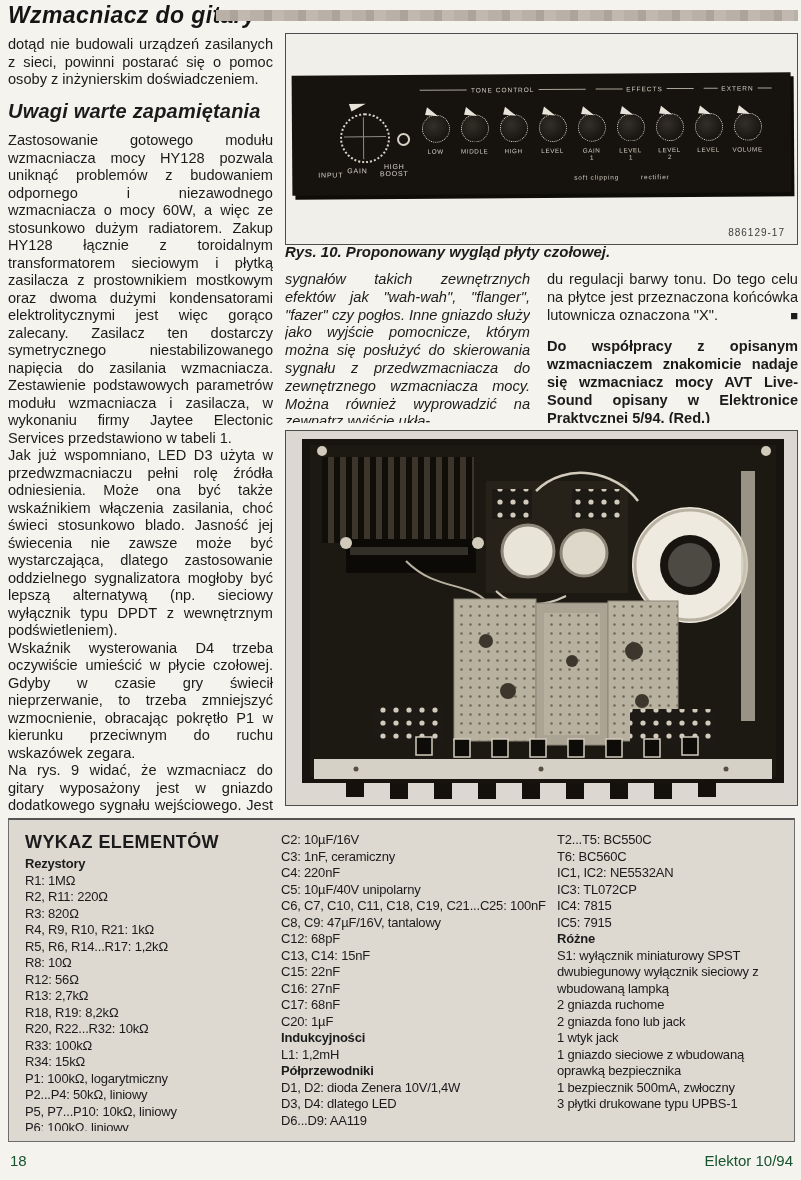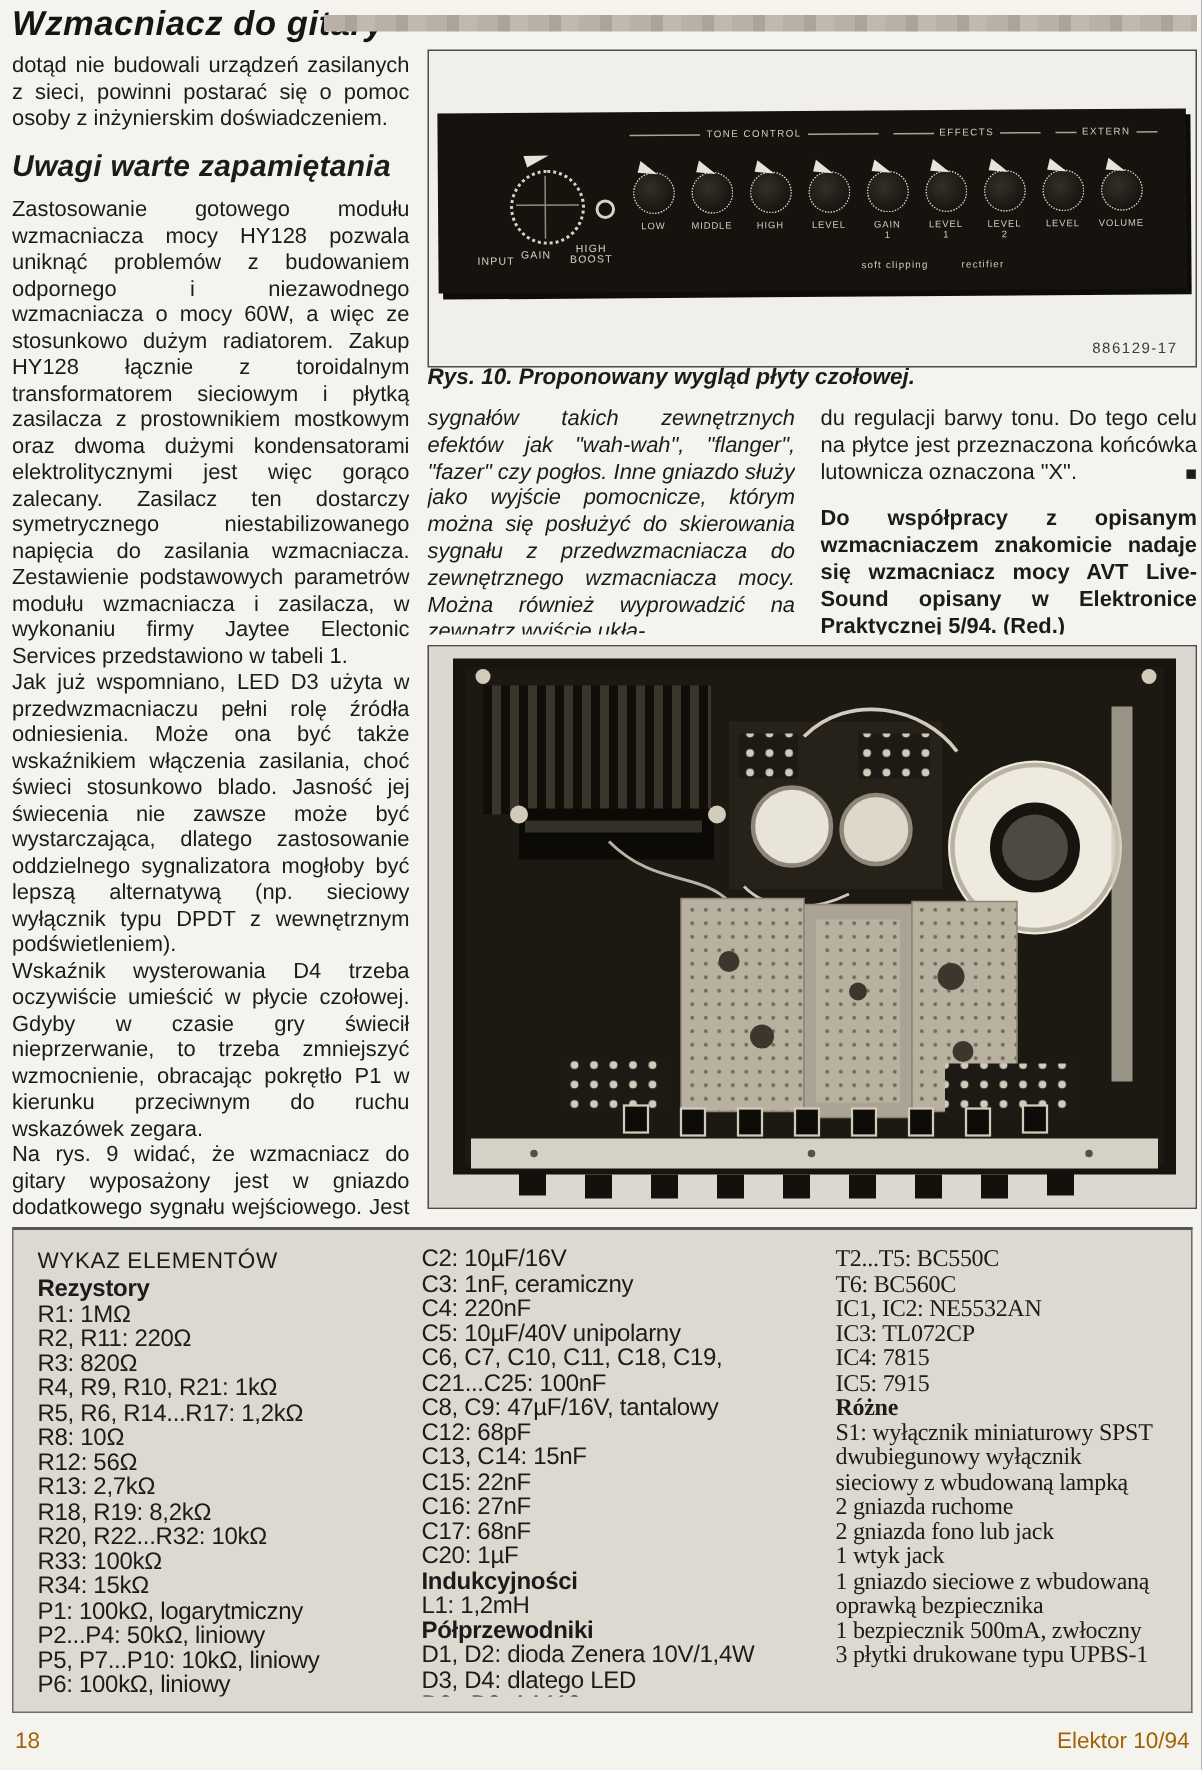--- a/index.html
+++ b/index.html
@@ -58,28 +58,28 @@
   .eom{float:right;font-size:13px;line-height:17px;}
   .note{margin-top:14px !important;font-weight:bold;}
   
   .photo-box{position:absolute;left:285px;top:430px;width:513px;height:376px;
              border:1px solid #4c4c4c;box-sizing:border-box;background:#e7e4dd;}
   .photo-box svg{display:block;}
   
   .parts-box{position:absolute;left:8px;top:818px;width:787px;height:324px;box-sizing:border-box;
              background:#ddd8d0;border:1px solid #6d6d6d;border-top:2px solid #555;
              padding:12px 16px 10px 16px;display:flex;}
-  .parts-title{margin:0 0 3px 0;font-size:15px;font-weight:normal;letter-spacing:.4px;}
+  .parts-title{margin:0 0 3px 0;font-size:18px;font-weight:bold;letter-spacing:.4px;}
   .pcol{overflow:hidden;}
-  .pcol1{width:256px;} .pcol2{width:276px;} .pcol3{flex:1;font-family:Liberation Serif, serif;}
-  .part-line{font-size:16px;line-height:16.5px;letter-spacing:-0.2px;}
+  .pcol1{width:256px;} .pcol2{width:276px;} .pcol3{flex:1;}
+  .part-line{font-size:13px;line-height:16.5px;letter-spacing:-0.2px;}
   .part-line.bold{font-weight:bold;}
   
   .footer{position:absolute;left:10px;right:8px;top:1152px;display:flex;
-          justify-content:space-between;font-size:15px;color:#a16207;}
+          justify-content:space-between;font-size:15px;color:#14532d;}
 </style>
 </head>
 <body>
 
 <div class="page">
 
   <h1 class="page-title">Wzmacniacz do gitary</h1>
   <div class="title-stripe"></div>
 
   <div class="left-col">

